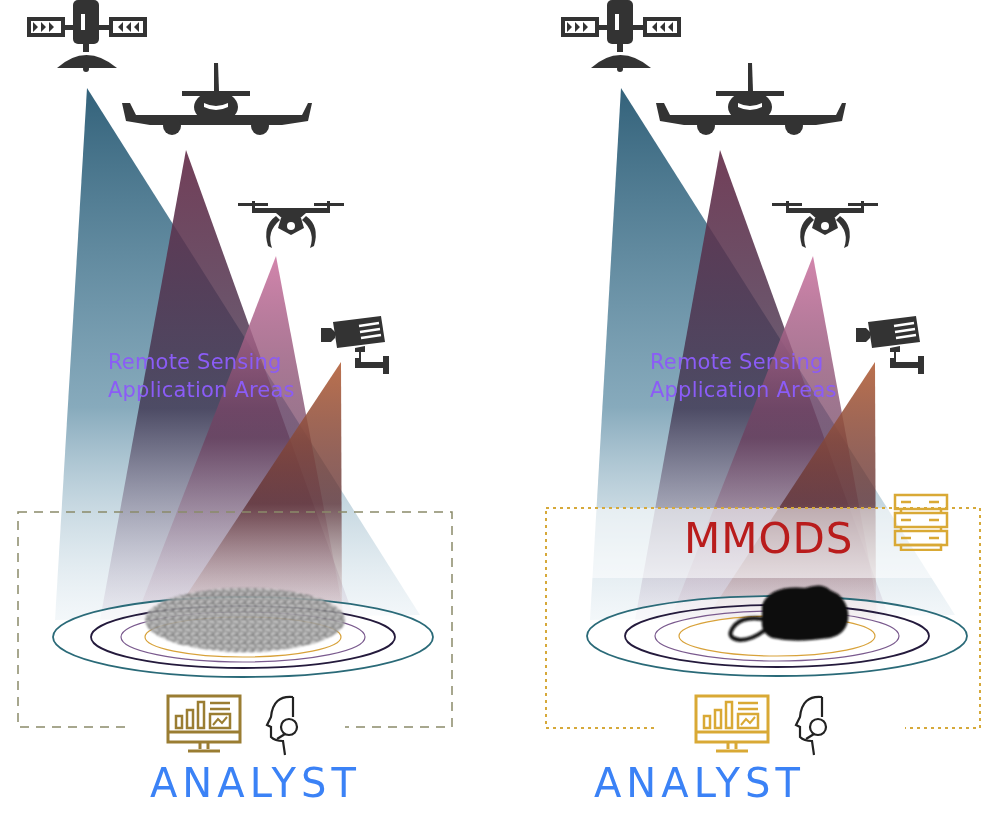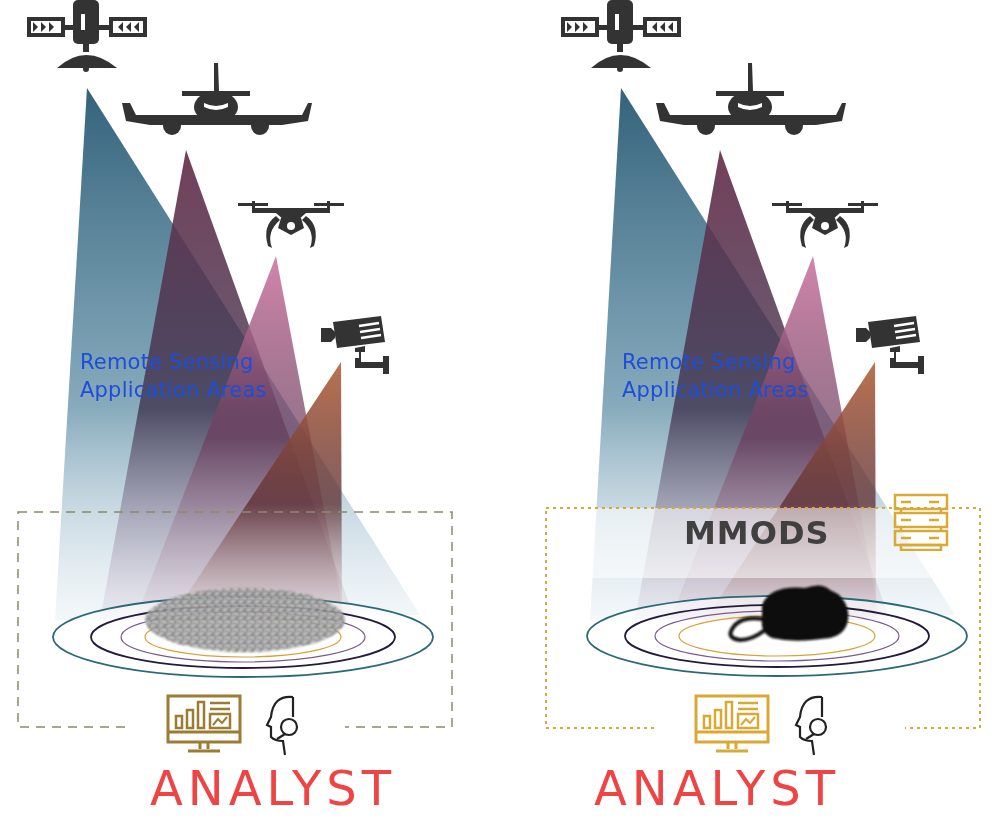--- a/index.html
+++ b/index.html
@@ -1,20 +1,20 @@
 <!DOCTYPE html>
 <html><head>
 <meta charset="utf-8">
 <style>
   html, body { margin:0; padding:0; background:#ffffff; }
   body { width:1000px; height:819px; position:relative; overflow:hidden; font-family:"DejaVu Sans", "Liberation Sans", sans-serif; }
   svg.scene { position:absolute; left:0; top:0; }
-  .overlay-text { position:absolute; color:#1d4ed8; font-size:21px; line-height:28px; letter-spacing:0.2px; }
-  .analyst { position:absolute; font-size:48px; letter-spacing:5px; color:#ef4444; font-family:"DejaVu Sans", sans-serif; }
-  .mmods { position:absolute; font-size:32px; font-weight:bold; color:#404040; letter-spacing:1px; font-family:"DejaVu Sans", sans-serif; }
+  .overlay-text { position:absolute; color:#8b5cf6; font-size:21px; line-height:28px; letter-spacing:0.2px;margin-left:28px; }
+  .analyst { position:absolute; font-size:40px; letter-spacing:5px; color:#3b82f6; font-family:"DejaVu Sans", sans-serif; }
+  .mmods { position:absolute; font-size:42px; font-weight:normal; color:#b91c1c; letter-spacing:1px; font-family:"DejaVu Sans", sans-serif; }
   .note { position:absolute; font-size:13px; line-height:16px; font-style:italic; color:#333; font-family:"DejaVu Sans", sans-serif; }
 </style>
 </head>
 <body>
 
 <svg class="scene" width="1000" height="819" viewBox="0 0 1000 819">
   <defs>
     <linearGradient id="gSat" x1="0" y1="0" x2="0" y2="1">
       <stop offset="0" stop-color="#2f5f78" stop-opacity="0.98"></stop>
       <stop offset="0.6" stop-color="#5f8ea6" stop-opacity="0.75"></stop>

